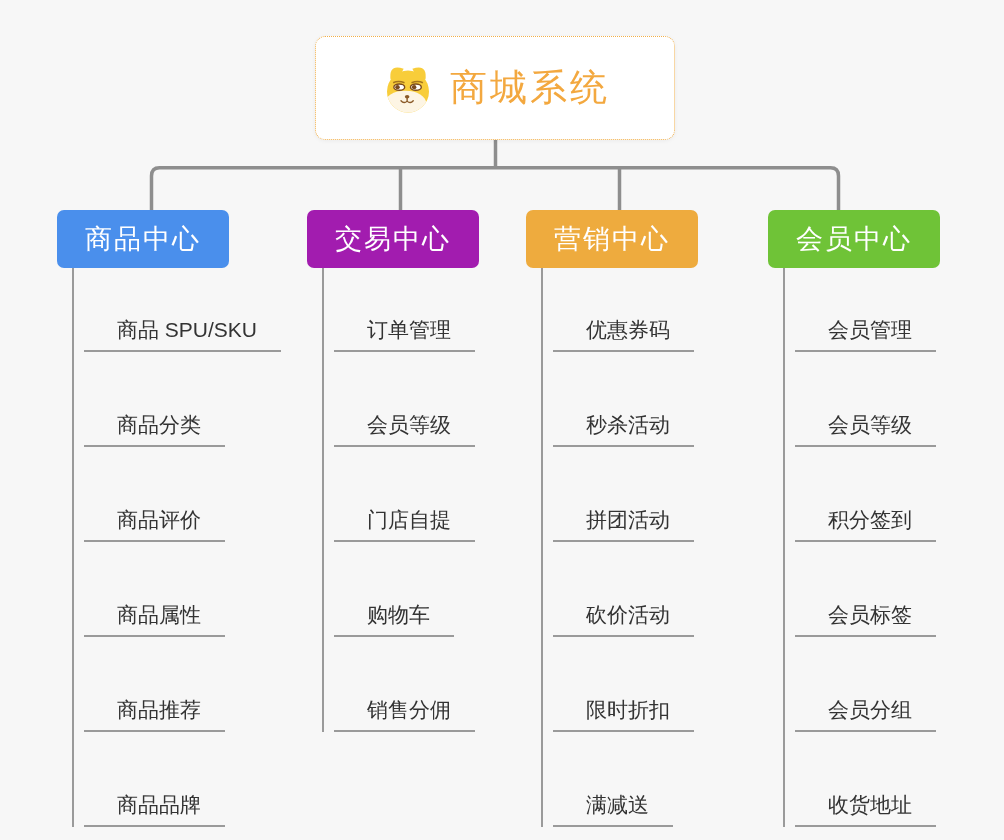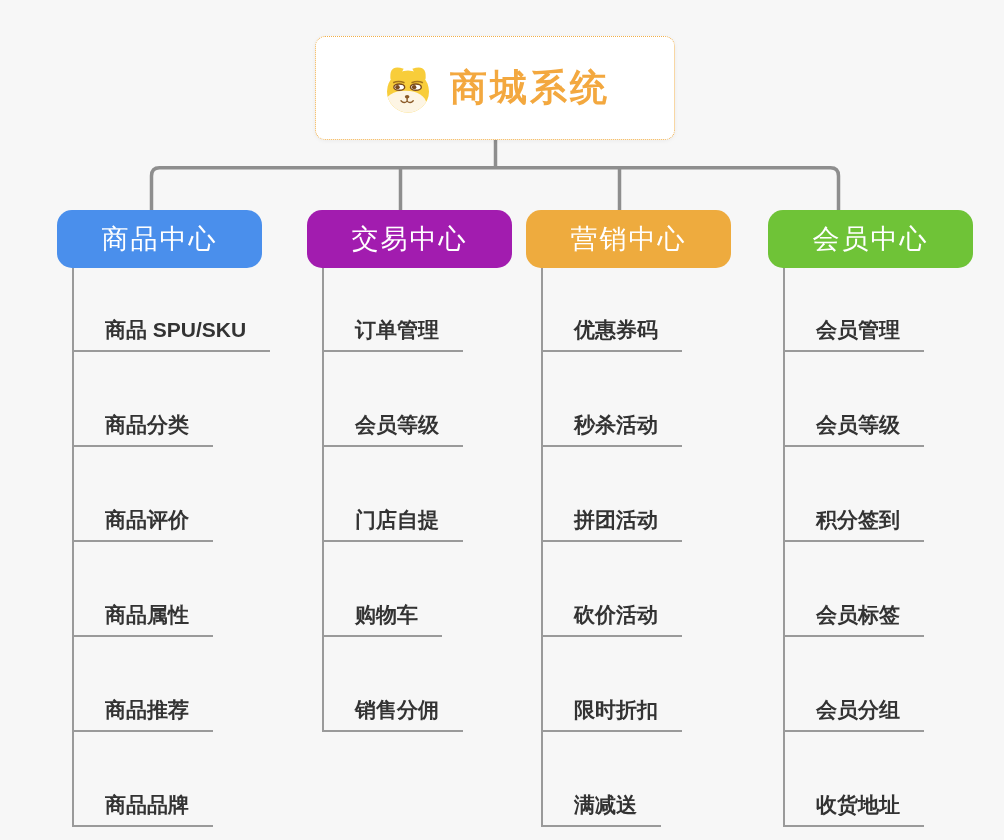--- a/index.html
+++ b/index.html
@@ -15,45 +15,45 @@
 
   .root-node {
     position: absolute; left: 315px; top: 36px; width: 360px; height: 104px;
     background: #ffffff;
     border: 1px dotted #f2b04a;
     border-radius: 10px;
     box-shadow: 0 1px 4px rgba(0,0,0,0.05);
     display: flex; align-items: center; justify-content: center; gap: 14px;
   }
   .root-title {
-    font-size: 37px; color: #f3a83f; letter-spacing: 3px; font-weight: 700;
+    font-size: 37px; color: #f3a83f; letter-spacing: 3px; font-weight: 400;
     white-space: nowrap;
   }
   .root-icon { width: 56px; height: 56px; flex: 0 0 auto; }
 
   .branch-col { position: absolute; top: 210px; }
   .branch-header {
-    width: 205px; height: 58px; border-radius: 15px;
+    width: 172px; height: 58px; border-radius: 7px;
     display: flex; align-items: center; justify-content: center;
     color: #ffffff; font-size: 27px; letter-spacing: 2px; white-space: nowrap;
   }
   .children {
     position: relative;
   }
   .children::before {
     content: ""; position: absolute; left: 15px; top: 0; bottom: 0;
     width: 2px; background: #9a9a9a;
   }
   .child-row { height: 95px; display: flex; align-items: flex-end; }
   .child-row:first-child { height: 84px; }
   .child-label {
-    margin-left: 15px;
+    margin-left: 27px;
     padding: 0 24px 6px 33px;
     border-bottom: 2px solid #9a9a9a;
-    font-size: 21px; color: #333333; white-space: nowrap; font-weight: bold;
+    font-size: 21px; color: #333333; white-space: nowrap;
   }
 </style>
 </head>
 <body>
 
 <div class="canvas">
 
   <svg class="connectors" width="1004" height="840" viewBox="0 0 1004 840">
     <g fill="none" stroke="#8e8e8e" stroke-width="3.5">
       <path d="M495.5 140 L495.5 167"></path>

